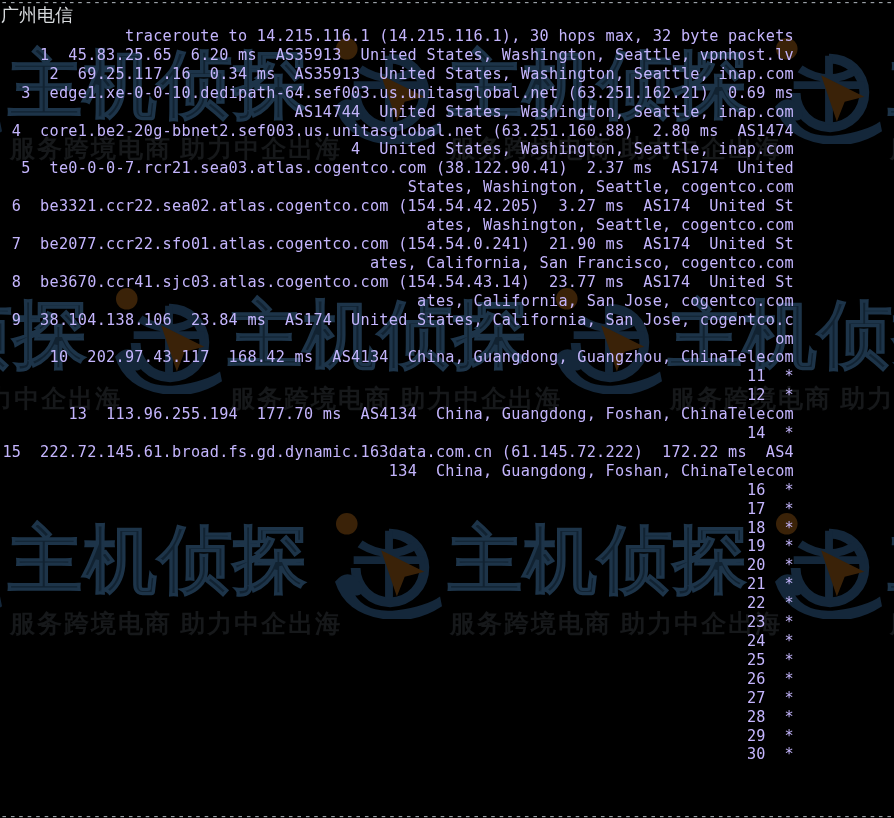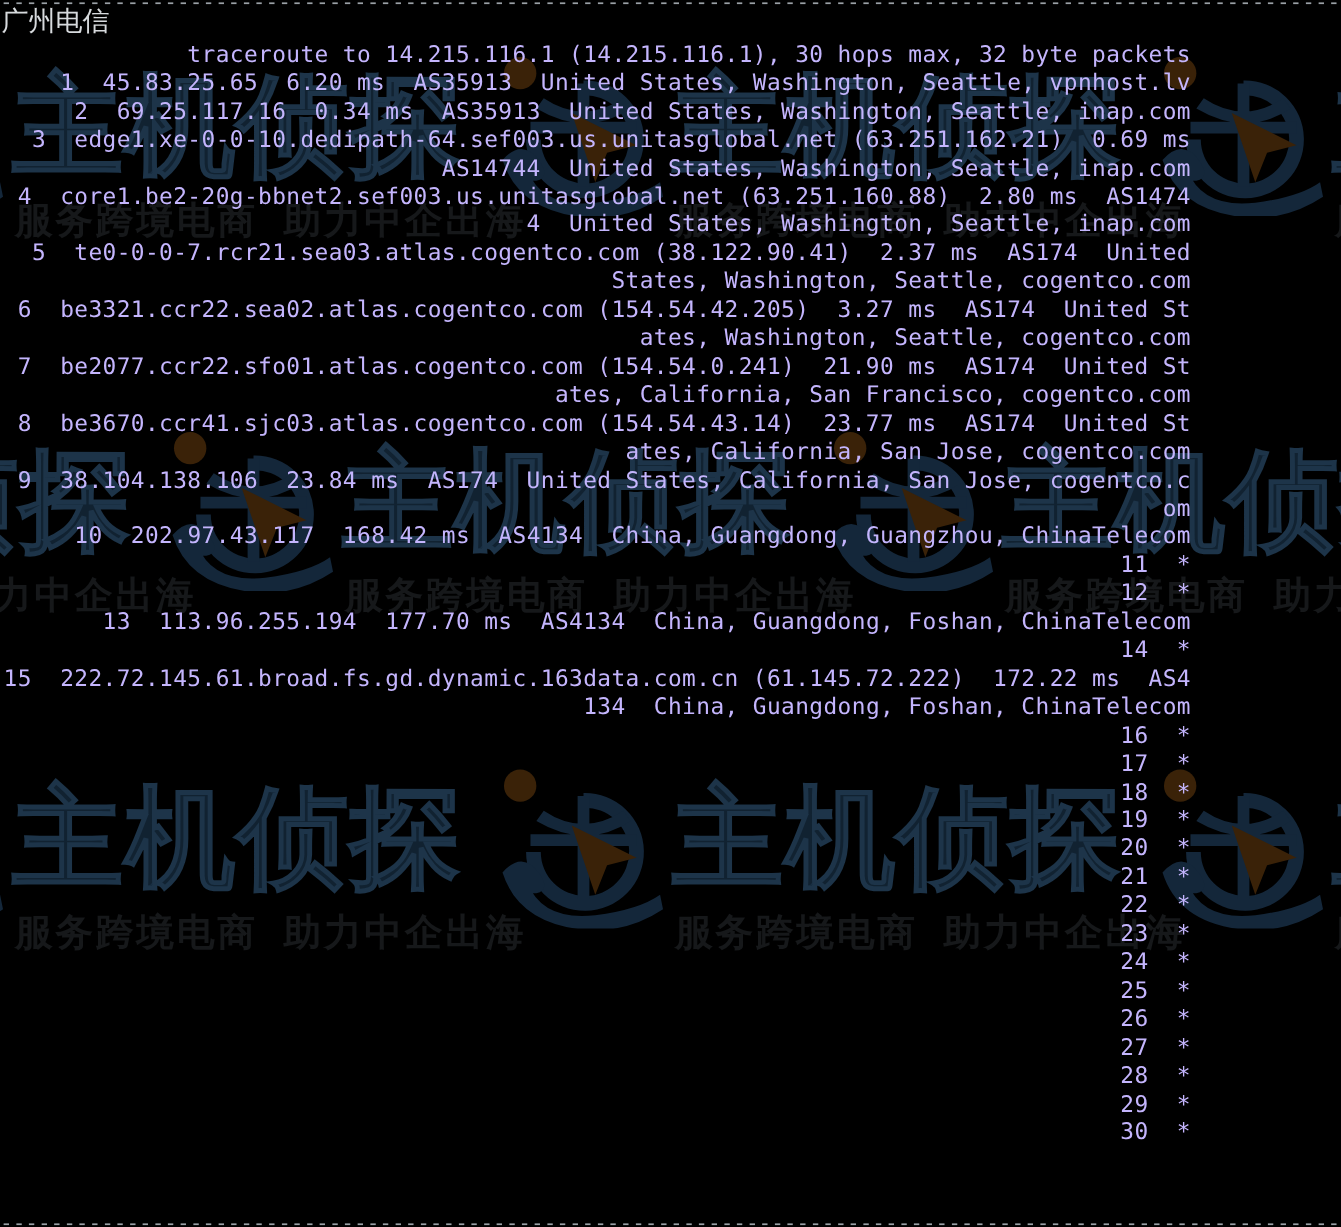--- a/index.html
+++ b/index.html
@@ -55,21 +55,21 @@
     line-height: 96px;
     letter-spacing: 1px;
     color: #112231;
     white-space: nowrap;
     -webkit-text-stroke: 1px #1d3449;
   }
   .wm-sub {
     position: absolute;
     left: 120px;
     top: 104px;
-    font-family: Liberation Mono, monospace;
+    font-family: Liberation Serif, serif;
     font-size: 25px;
     font-weight: bold;
     line-height: 30px;
     letter-spacing: 2px;
     color: #16181a;
     white-space: nowrap;
   }
 
   
   #text-layer {

